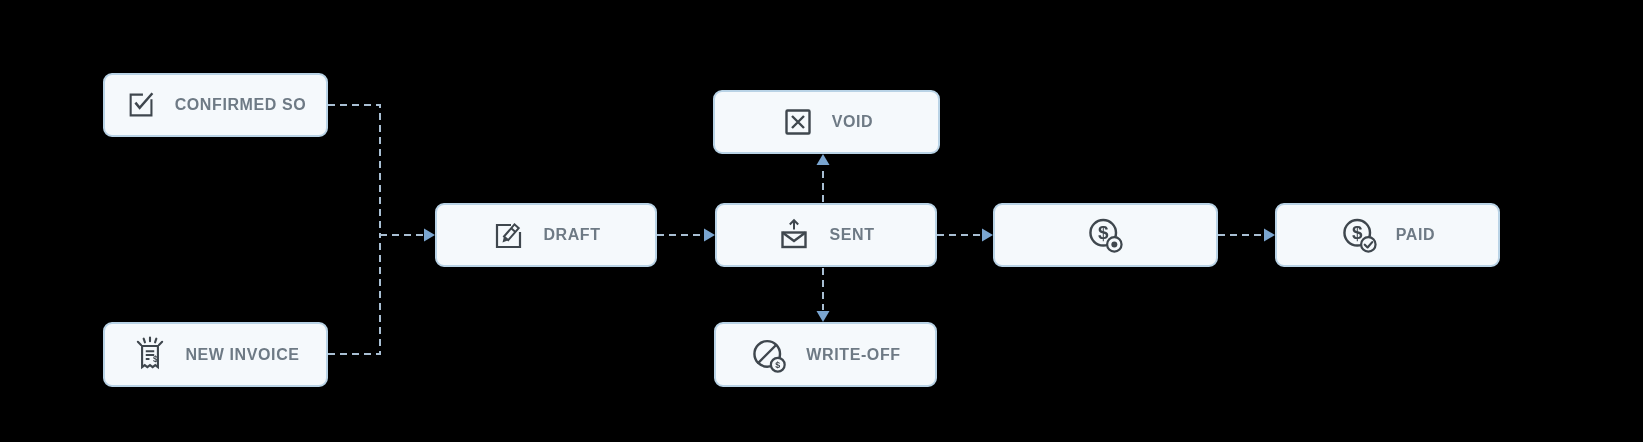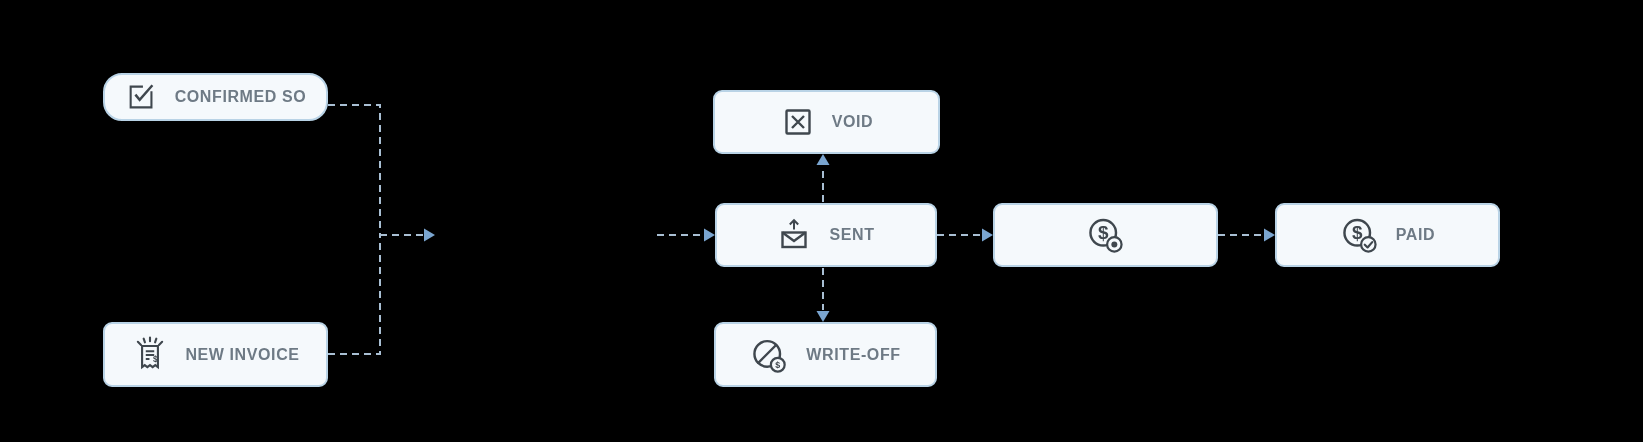--- a/index.html
+++ b/index.html
@@ -43,38 +43,49 @@
     <path class="dash" d="M 823 202 V 166"></path>
     <polygon class="arrow" points="823,154 816.5,165 829.5,165"></polygon>
     <path class="dash" d="M 823 268 V 310"></path>
     <polygon class="arrow" points="823,322 816.5,311 829.5,311"></polygon>
     <path class="dash" d="M 937 235 H 982"></path>
     <polygon class="arrow" points="993,235 982,228.5 982,241.5"></polygon>
     <path class="dash" d="M 1218 235 H 1264"></path>
     <polygon class="arrow" points="1275,235 1264,228.5 1264,241.5"></polygon>
   </svg>
 
-  <div class="node" style="left: 103px; top: 73px; width: 225px; height: 48px; border-radius: 19px;">
+  <div class="node" style="left: 103px; top: 73px; width: 225px; height: 64px;">
     <svg class="node-icon" width="34" height="34" viewBox="0 0 36 36">
       <path class="stq" d="M 28 12 V 29 H 6 V 7 H 19"></path>
       <path class="stq" d="M 11 15.5 L 15.5 21 L 29 5.5" style="stroke-width:2.6"></path>
     </svg>
     <span class="node-label">CONFIRMED SO</span>
   </div>
 
   <div class="node" style="left: 103px; top: 322px; width: 225px; height: 65px;">
     <svg class="node-icon" width="38" height="38" viewBox="0 0 36 36">
       <path class="stq" style="stroke-width:2" d="M 10.5 9.5 H 25.5 V 29.5 L 23 27.6 L 20.5 29.5 L 18 27.6 L 15.5 29.5 L 13 27.6 L 10.5 29.5 Z"></path>
       <path class="stq" style="stroke-width:1.8" d="M 14 14.5 H 22 M 14 18 H 22 M 14 21.8 H 17.5"></path>
       <text x="20.8" y="24.8" font-size="8" text-anchor="start">$</text>
       <path class="st" style="stroke-width:2" d="M 6.5 5.5 L 9.5 8.5 M 12 2.5 L 13.2 6 M 18 1.5 V 5 M 24 2.5 L 22.8 6 M 29.5 5.5 L 26.5 8.5"></path>
     </svg>
     <span class="node-label">NEW INVOICE</span>
   </div>
 
+  <div class="node" style="left: 435px; top: 203px; width: 222px; height: 64px;">
+    <svg class="node-icon" width="36" height="36" viewBox="0 0 36 36">
+      <path class="stq" d="M 29 15 V 30 H 6 V 8 H 20"></path>
+      <g transform="translate(11.5,25.5) rotate(-49)">
+        <path class="fl" d="M 0 0 L 5.5 -2.8 L 5.5 2.8 Z"></path>
+        <rect class="stq" x="5.5" y="-2.8" width="16" height="5.6" style="stroke-width:2"></rect>
+        <line class="stq" x1="16.5" y1="-2.8" x2="16.5" y2="2.8" style="stroke-width:2"></line>
+      </g>
+    </svg>
+    <span class="node-label">DRAFT</span>
+  </div>
 
   <div class="node" style="left: 715px; top: 203px; width: 222px; height: 64px;">
     <svg class="node-icon" width="36" height="36" viewBox="0 0 36 36">
       <rect class="stq" x="5.5" y="15.5" width="23" height="14.5" style="stroke-width:2.4"></rect>
       <path class="stq" d="M 5.5 15.5 L 17 24 L 28.5 15.5" style="stroke-width:2.4"></path>
       <path class="stq" d="M 17 12.5 V 3.5" style="stroke-width:2"></path>
       <path class="stq" d="M 12.8 7.5 L 17 3.2 L 21.2 7.5" style="stroke-width:2"></path>
     </svg>
     <span class="node-label">SENT</span>
   </div>

